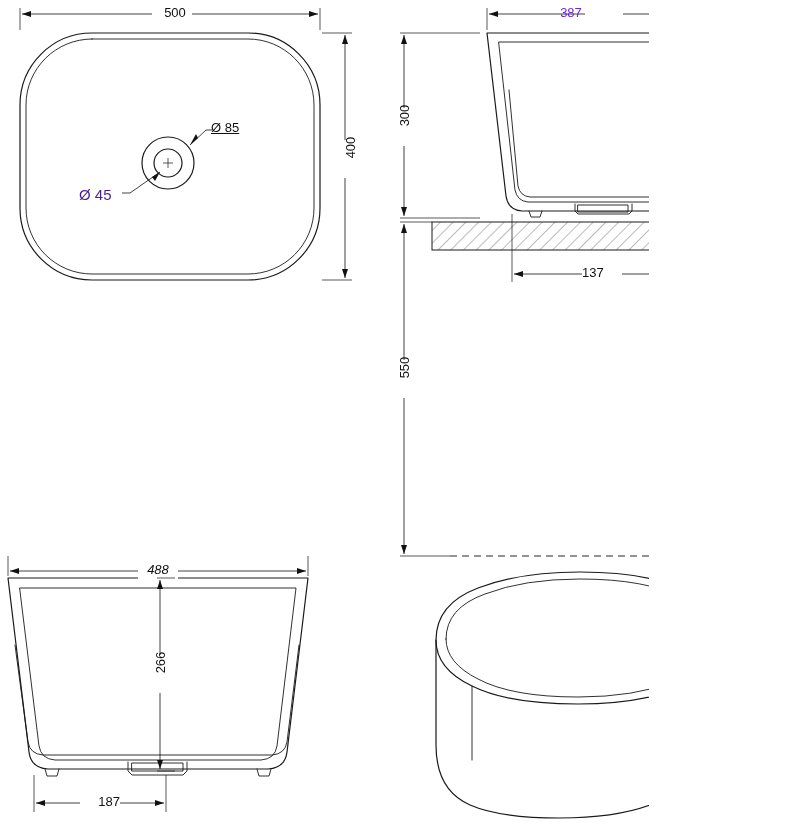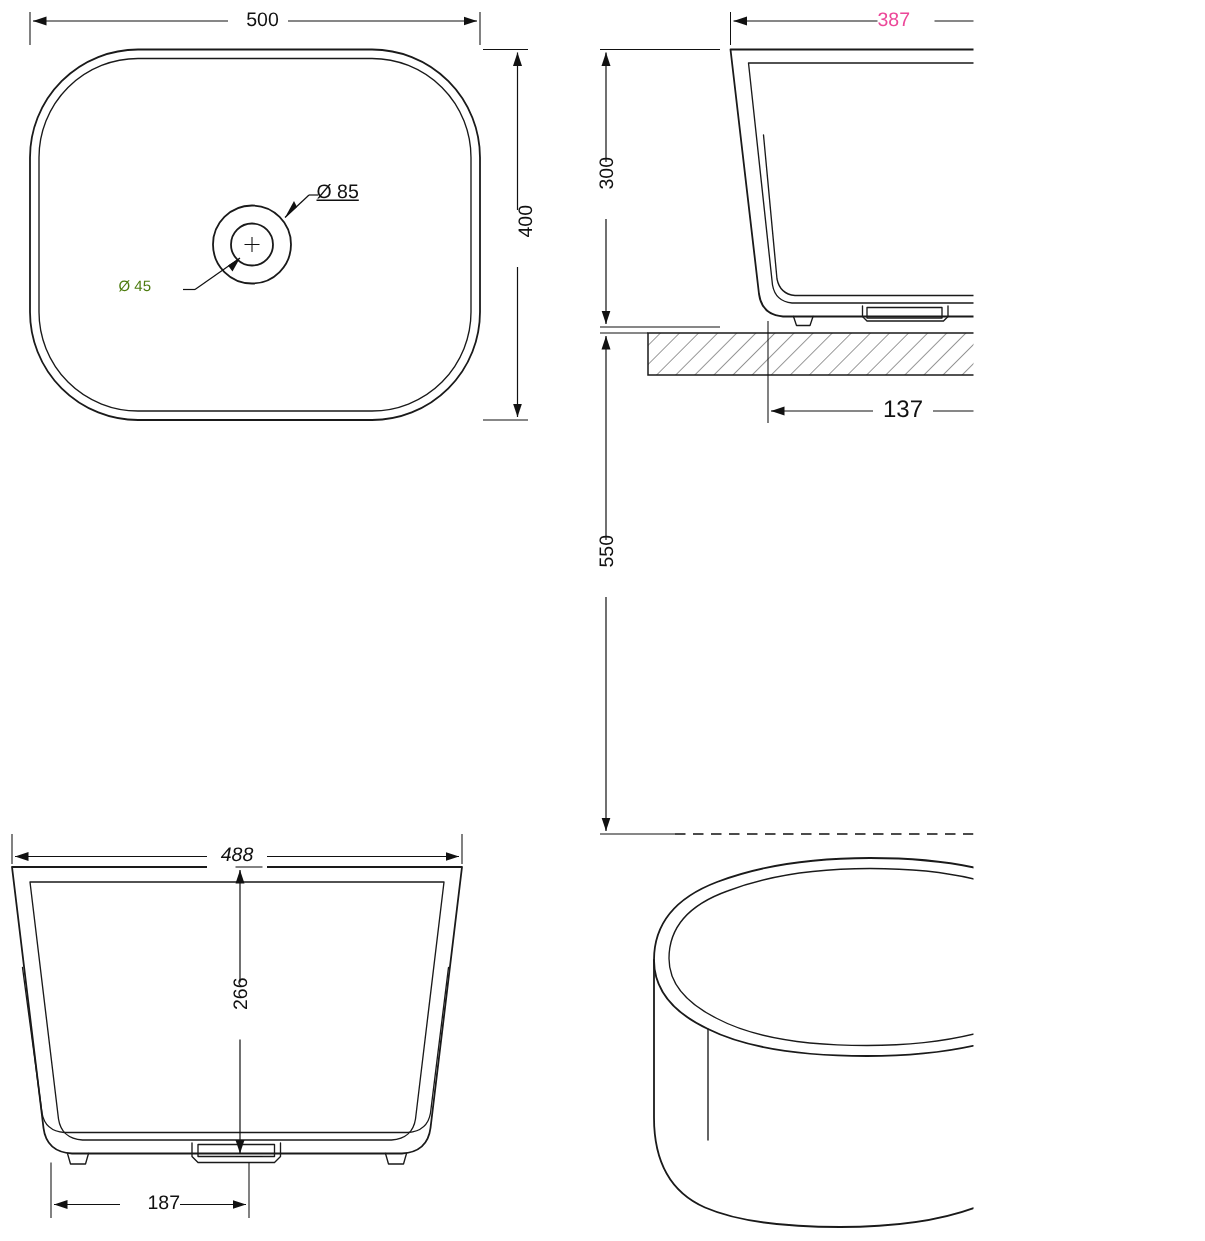--- a/index.html
+++ b/index.html
@@ -220,29 +220,29 @@
       <path d="M472,686 L472,760" class="thin"></path>
     </g>
   </svg>
 
   <div class="label" style="position:absolute; left:155px; top:5px; width:40px; text-align:center; font-size:13px; color:#111;">500</div>
 
   <div class="label" style="position:absolute; left:331px; top:140px; width:38px; text-align:center; font-size:13px; color:#111; transform:rotate(-90deg); transform-origin:center;">400</div>
 
   <div class="label" style="position:absolute; left:211px; top:120px; font-size:13px; color:#111;text-decoration:underline;">Ø 85</div>
 
-  <div class="label" style="position:absolute; left:79px; top:186px; font-size:10px; color:#4d7c0f;">Ø 45</div>
-
-  <div class="label" style="position:absolute; left:585px; top:5px; width:38px; text-align:left; font-size:13px; color:#ec4899;">387</div>
+  <div class="label" style="position:absolute; left:79px; top:186px; font-size:15px; color:#4c1d95;">Ø 45</div>
+
+  <div class="label" style="position:absolute; left:552px; top:5px; width:38px; text-align:center; font-size:13px; color:#6d28d9;">387</div>
 
   <div class="label" style="position:absolute; left:385px; top:108px; width:38px; text-align:center; font-size:13px; color:#111; transform:rotate(-90deg); transform-origin:center;">300</div>
 
   <div class="label" style="position:absolute; left:385px; top:360px; width:38px; text-align:center; font-size:13px; color:#111; transform:rotate(-90deg); transform-origin:center;">550</div>
 
-  <div class="label" style="position:absolute; left:582px; top:265px; width:40px; text-align:center; font-size:16px; color:#111;">137</div>
+  <div class="label" style="position:absolute; left:582px; top:265px; width:40px; text-align:left; font-size:13px; color:#111;">137</div>
 
   <div class="label" style="position:absolute; left:760px; top:266px; width:38px; text-align:center; font-size:13px; color:#111; transform:rotate(-90deg); transform-origin:center;">850</div>
 
   <div class="label" style="position:absolute; left:138px; top:562px; width:40px; text-align:center; font-size:13px; color:#111;font-style:italic;">488</div>
 
   <div class="label" style="position:absolute; left:141px; top:655px; width:38px; text-align:center; font-size:13px; color:#111; transform:rotate(-90deg); transform-origin:center;">266</div>
 
   <div class="label" style="position:absolute; left:80px; top:794px; width:40px; text-align:right; font-size:13px; color:#111;">187</div>
 
 </div>

